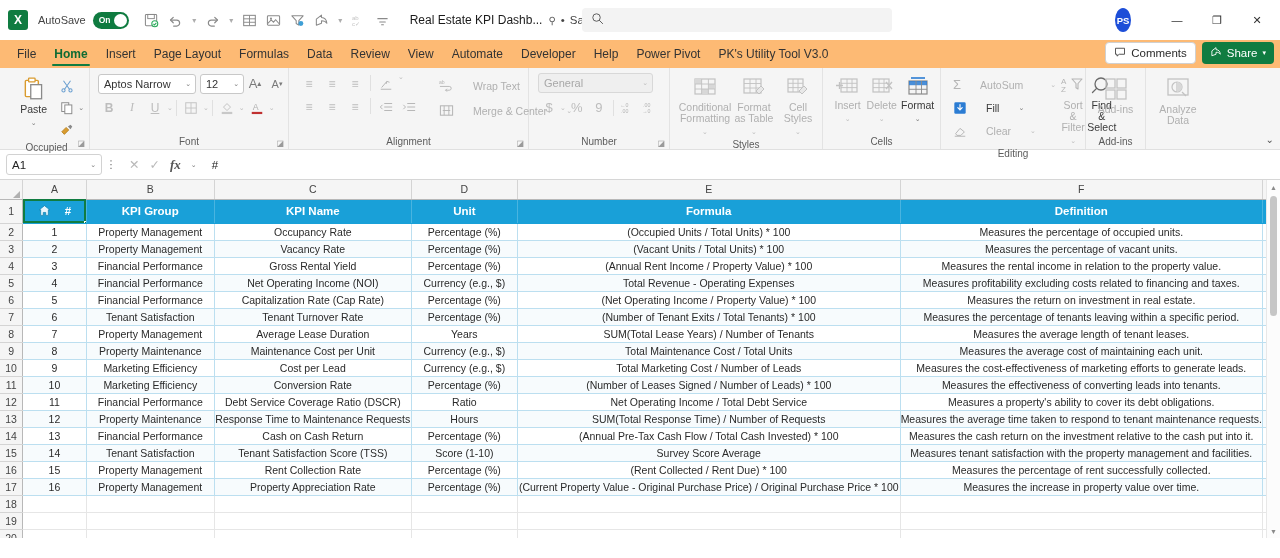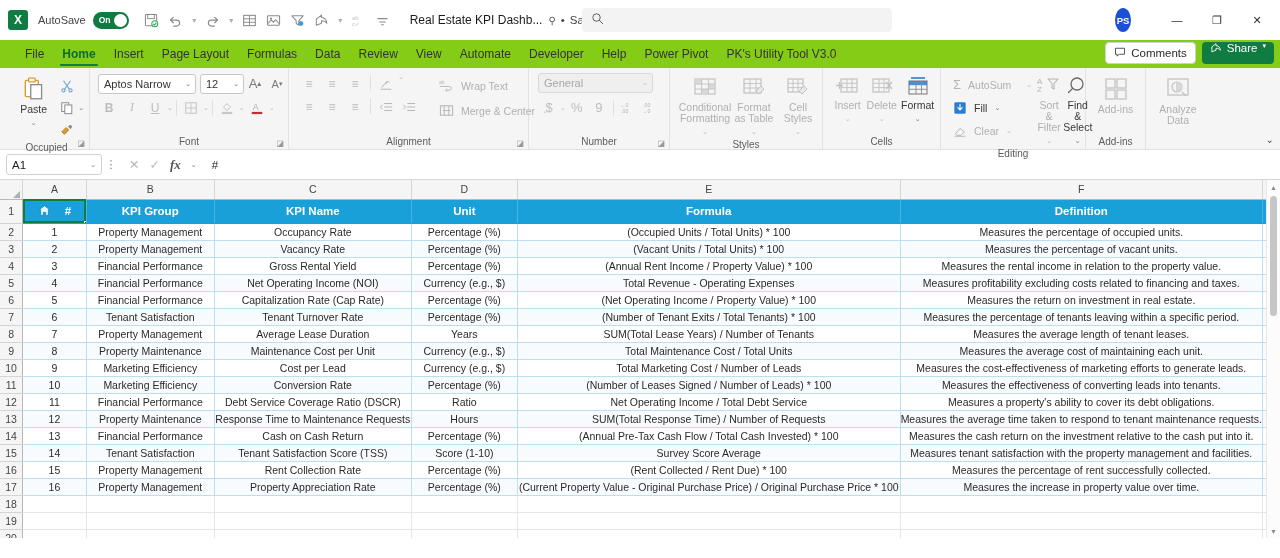--- a/index.html
+++ b/index.html
@@ -90,22 +90,22 @@
   .wbtn {
     width: 38px; height: 30px;
     display: flex; align-items: center; justify-content: center;
     color: #333; font-size: 11px;
   }
 
   
   .tabsbar {
     height: 28px;
     display: flex; align-items: stretch;
-    background: #84cc16;
-    padding-left: 16px;
+    background: #fdba74;
+    padding-left: 8px;
     position: relative;
   }
   .tab {
     font-size: 12px; color: #333;
     padding: 0 9px;
     display: flex; align-items: center;
     position: relative;
     white-space: nowrap;
   }
   .tab.active { color: #0e6b33; font-weight: 600; }
@@ -118,21 +118,21 @@
     display: flex; align-items: center; gap: 6px;
   }
   .comments-btn {
     height: 22px; border: 1px solid #d0d0d0; border-radius: 4px;
     background: #fff; font-size: 11.5px; color: #2b2b2b;
     display: flex; align-items: center; gap: 5px; padding: 0 8px;
   }
   .share-btn {
     height: 22px; border-radius: 4px;
     background: #107c41; color: #fff; font-size: 11.5px;
-    display: flex; gap: 5px; padding: 0 8px;
+    display: flex; align-items: center; gap: 5px; padding: 0 8px;
   }
 
   
   .ribbon {
     height: 82px;
     background: #f5f5f5;
     border-bottom: 1px solid #e0e0e0;
     display: flex; align-items: stretch;
     position: relative;
     padding-left: 4px;
@@ -153,21 +153,21 @@
     font-size: 8px; color: #9a9a9a;
   }
   .big-btn {
     width: 44px;
     display: flex; flex-direction: column; align-items: center;
     gap: 2px; padding-top: 3px;
     font-size: 10.5px; color: #3a3a3a; text-align: center; line-height: 11px;
   }
   .big-btn.dim { color: #b0b0b0; }
   .small-btn {
-    height: 21px; display: flex; align-items: center; gap: 7px;
+    height: 21px; display: flex; align-items: center; gap: 19px;
     font-size: 10.5px; color: #3a3a3a; padding: 0 3px;
     white-space: nowrap;
   }
   .small-btn.dim { color: #b0b0b0; }
   .icon { display: flex; align-items: center; justify-content: center; }
   .caret { font-size: 7px; color: #7a7a7a; }
   .caret.dim { color: #bdbdbd; }
 
   .font-name {
     width: 98px; height: 20px; background: #fff;

